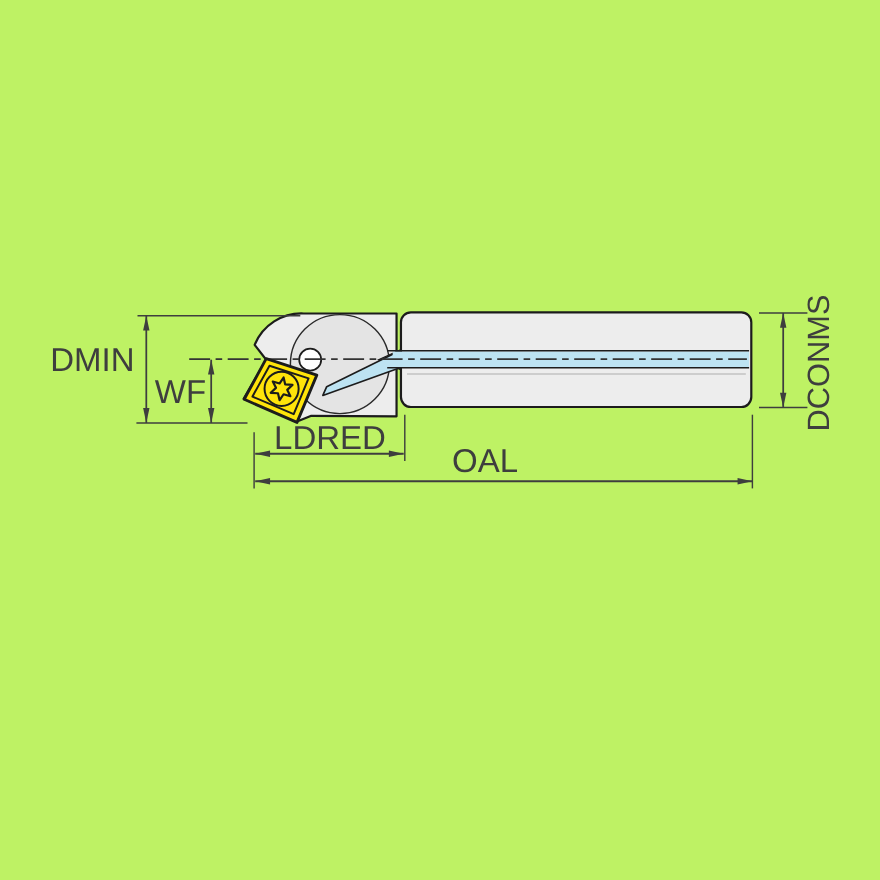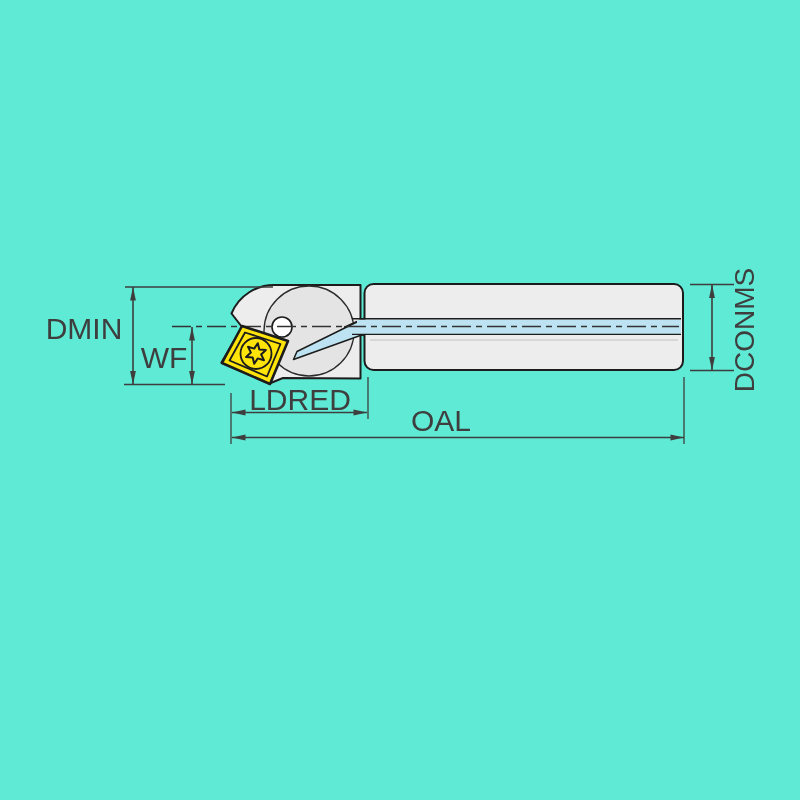--- a/index.html
+++ b/index.html
@@ -7,21 +7,21 @@
     padding: 0;
     background: #ffffff;
     width: 800px;
     height: 800px;
     font-family: "Liberation Sans", sans-serif;
   }
   .stage {
     position: relative;
     width: 800px;
     height: 800px;
-    background: #5eead4;
+    background: #bef264;
     overflow: hidden;
   }
   svg { display: block; }
   .dim-line   { stroke: #3e3e3e; stroke-width: 1.6; fill: none; }
   .ext-line   { stroke: #3e3e3e; stroke-width: 1.3; fill: none; }
   .arrowhead  { fill: #3e3e3e; stroke: none; }
   .dim-text   { font-size: 30px; }
   .dim-text-sm{ font-size: 28px; }
 </style>
 </head>

